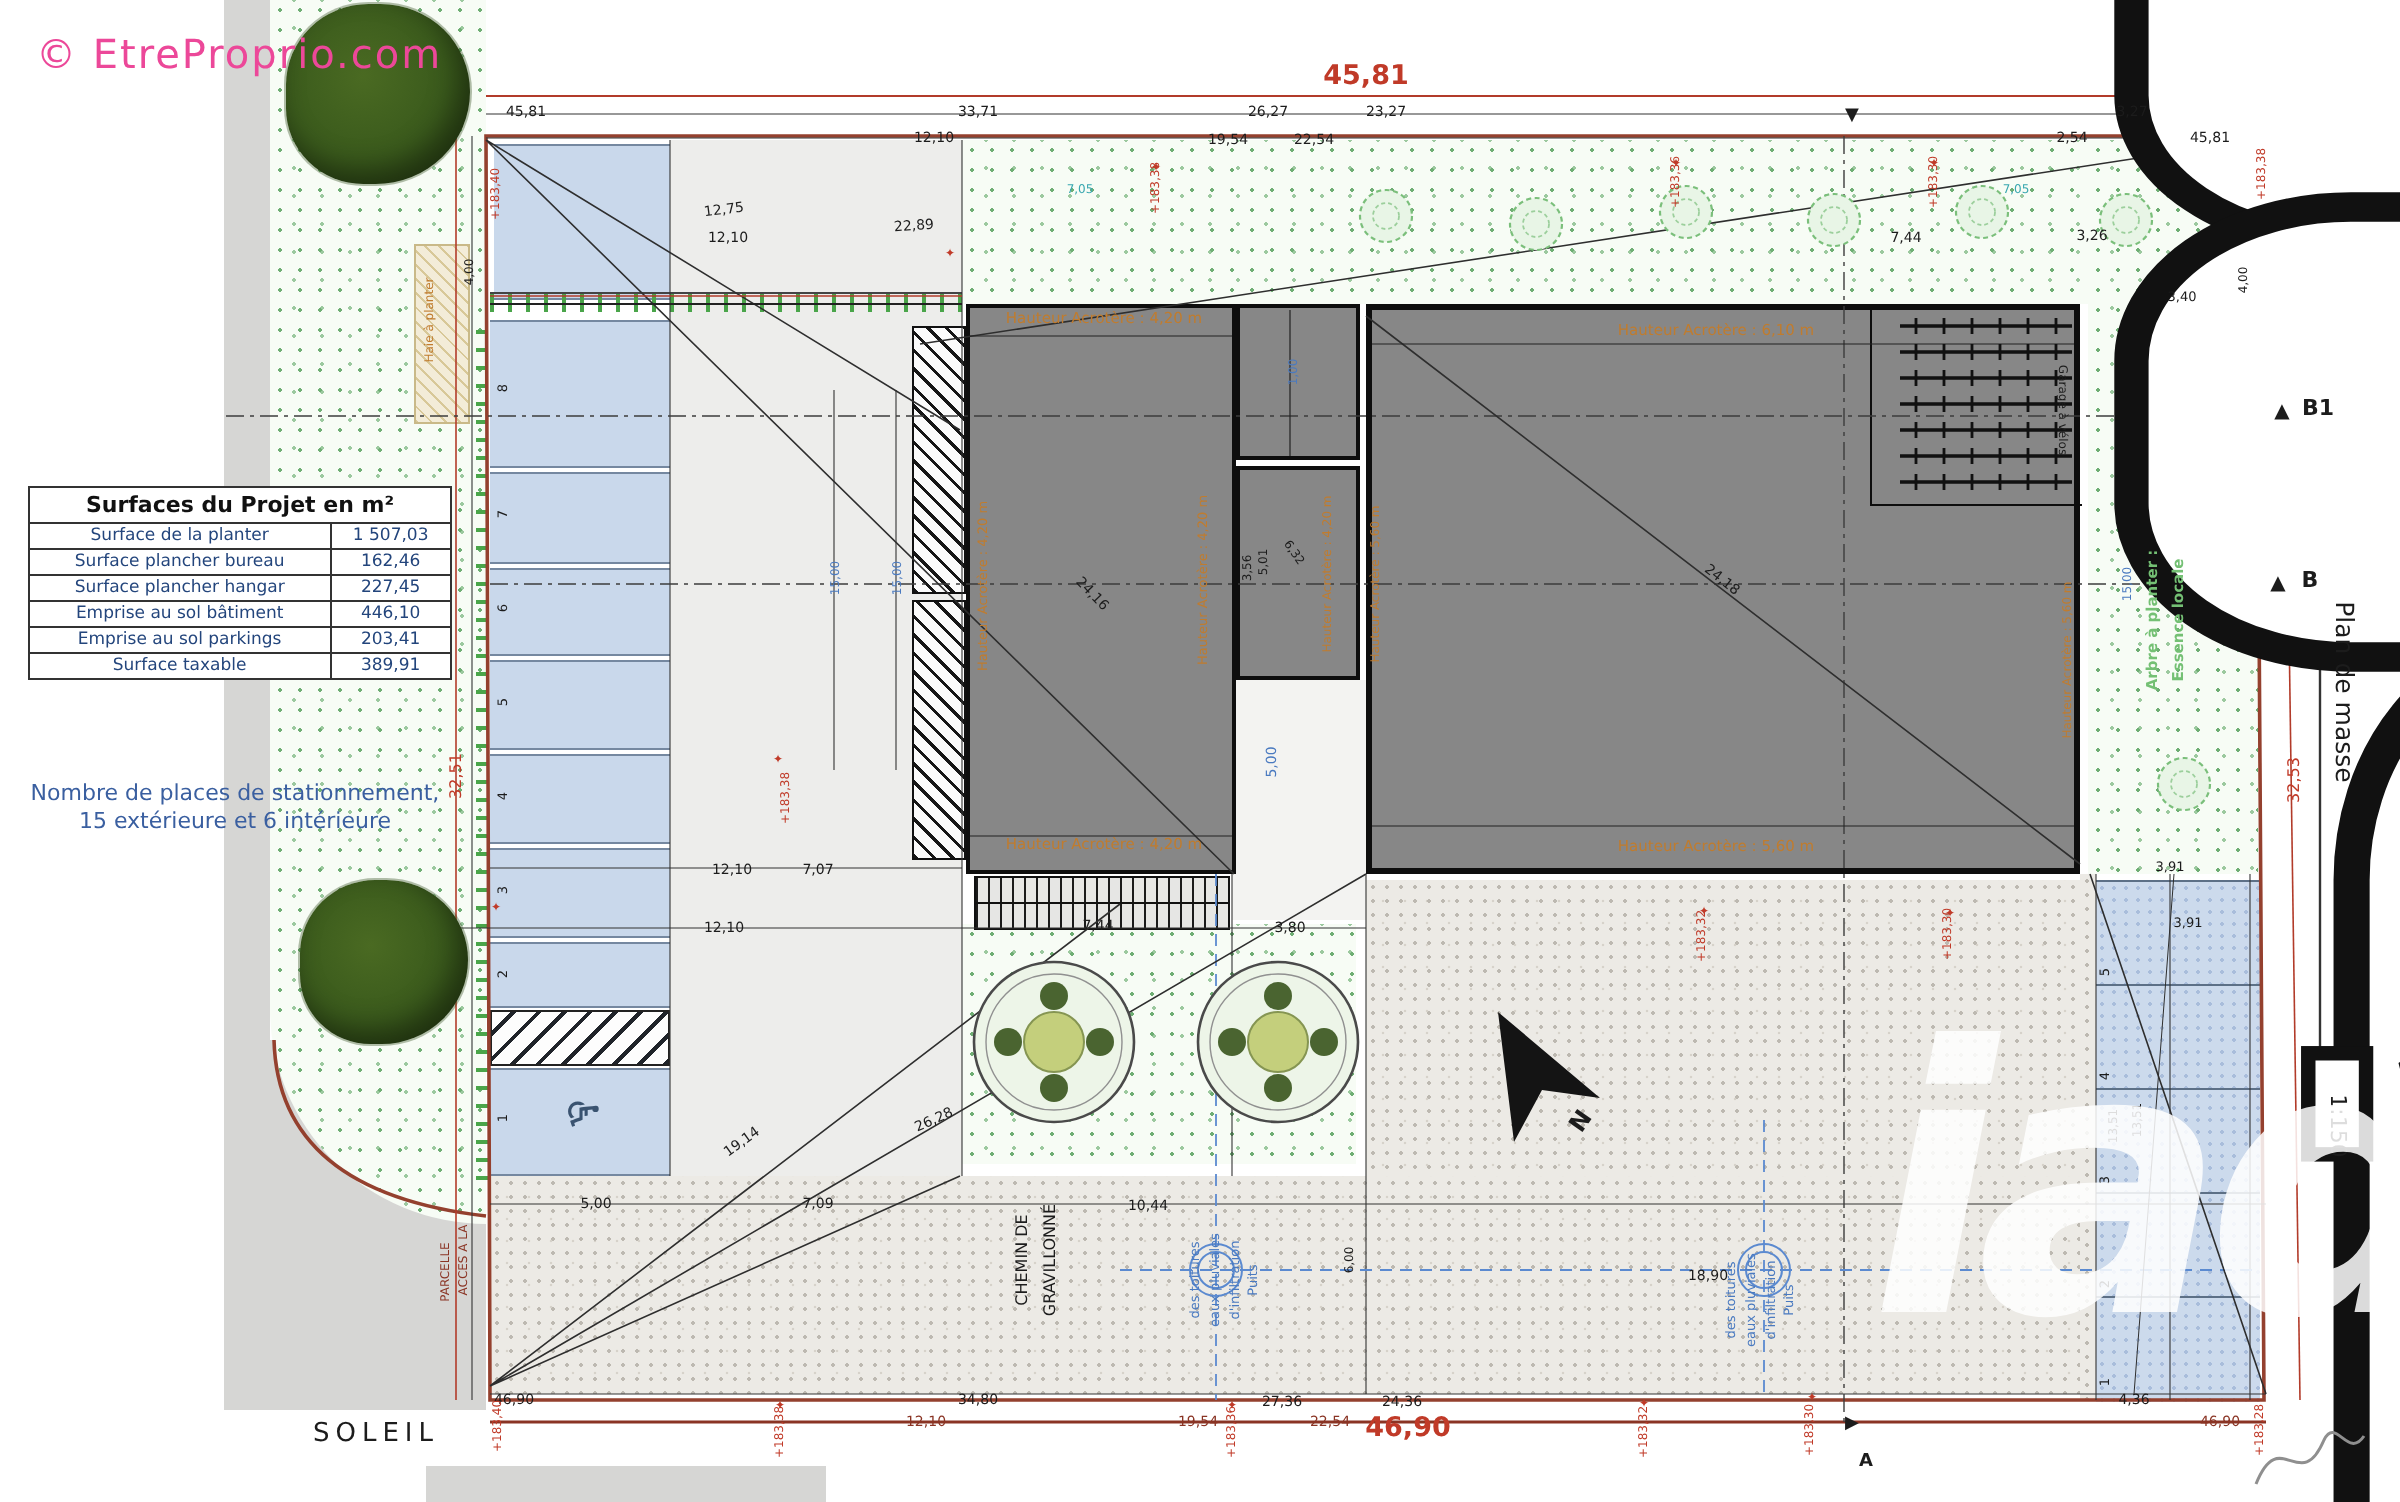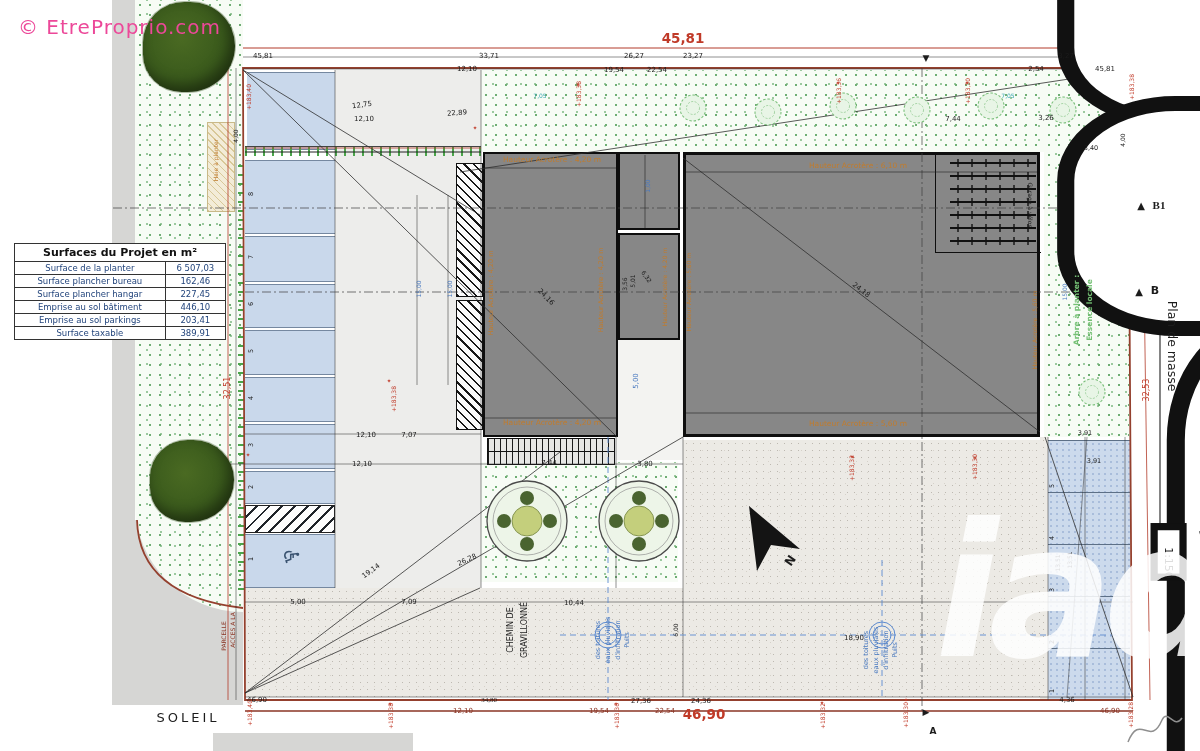--- a/index.html
+++ b/index.html
@@ -231,21 +231,21 @@
 
   <table id="surfTable">
     <thead>
       <tr>
           <th class="tt" colspan="2">Surfaces du Projet en m²</th>
         </tr>
     </thead>
     <tbody>
         <tr>
           <td>Surface de la planter</td>
-          <td>6 507,03</td>
+          <td>1 507,03</td>
         </tr>
         <tr>
           <td>Surface plancher bureau</td>
           <td>162,46</td>
         </tr>
         <tr>
           <td>Surface plancher hangar</td>
           <td>227,45</td>
         </tr>
         <tr>
@@ -256,20 +256,24 @@
           <td>Emprise au sol parkings</td>
           <td>203,41</td>
         </tr>
         <tr>
           <td>Surface taxable</td>
           <td>389,91</td>
         </tr>
       </tbody>
   </table>
 
+  <div id="note">
+    <span>Nombre de places de stationnement,</span><br>
+    <span>15 extérieure et 6 intérieure</span>
+  </div>
 
   <div id="wm1">© EtreProprio.com</div>
   <div id="wm2">iad</div>
 
   <div id="annos">
       <span class="ann" style="left: 683px; top: 39px; font-size: 13.5px; color: rgb(192, 58, 40); font-weight: bold; transform: translate(-50%, -50%) rotate(0deg);">45,81</span>
       <span class="ann" style="left: 263px; top: 56px; font-size: 7px; color: rgb(28, 28, 28); transform: translate(-50%, -50%) rotate(0deg);">45,81</span>
       <span class="ann" style="left: 489px; top: 56px; font-size: 7px; color: rgb(28, 28, 28); transform: translate(-50%, -50%) rotate(0deg);">33,71</span>
       <span class="ann" style="left: 634px; top: 56px; font-size: 7px; color: rgb(28, 28, 28); transform: translate(-50%, -50%) rotate(0deg);">26,27</span>
       <span class="ann" style="left: 693px; top: 56px; font-size: 7px; color: rgb(28, 28, 28); transform: translate(-50%, -50%) rotate(0deg);">23,27</span>
@@ -292,21 +296,21 @@
       <span class="ann" style="left: 953px; top: 119px; font-size: 7px; color: rgb(28, 28, 28); transform: translate(-50%, -50%) rotate(0deg);">7,44</span>
       <span class="ann" style="left: 1046px; top: 118px; font-size: 7px; color: rgb(28, 28, 28); transform: translate(-50%, -50%) rotate(0deg);">3,26</span>
       <span class="ann" style="left: 236px; top: 136px; font-size: 6px; color: rgb(28, 28, 28); transform: translate(-50%, -50%) rotate(-90deg);">4,00</span>
       <span class="ann" style="left: 1123px; top: 140px; font-size: 6px; color: rgb(28, 28, 28); transform: translate(-50%, -50%) rotate(-90deg);">4,00</span>
       <span class="ann" style="left: 1091px; top: 149px; font-size: 6.5px; color: rgb(28, 28, 28); transform: translate(-50%, -50%) rotate(0deg);">3,40</span>
       <span class="ann" style="left: 216px; top: 160px; font-size: 6px; color: rgb(192, 124, 46); transform: translate(-50%, -50%) rotate(-90deg);">Haie à planter</span>
       <span class="ann" style="left: 228px; top: 388px; font-size: 8px; color: rgb(192, 58, 40); transform: translate(-50%, -50%) rotate(-90deg);">32,51</span>
       <span class="ann" style="left: 1147px; top: 390px; font-size: 8px; color: rgb(192, 58, 40); transform: translate(-50%, -50%) rotate(-90deg);">32,53</span>
       <span class="ann" style="left: 1172px; top: 346px; font-size: 12.5px; color: rgb(28, 28, 28); transform: translate(-50%, -50%) rotate(90deg);">Plan de masse</span>
       <span class="ann" style="left: 1168px; top: 563px; font-size: 11px; color: rgb(28, 28, 28); transform: translate(-50%, -50%) rotate(90deg);">1:150</span>
-      <span class="ann" style="left: 1159px; top: 205px; font-size: 11px; color: rgb(28, 28, 28); font-weight: bold; transform: translate(-50%, -50%) rotate(0deg); font-family: Liberation Serif, serif;">B1</span>
+      <span class="ann" style="left: 1159px; top: 205px; font-size: 11px; color: rgb(28, 28, 28); font-weight: bold; transform: translate(-50%, -50%) rotate(0deg);">B1</span>
       <span class="ann" style="left: 1155px; top: 291px; font-size: 11px; color: rgb(28, 28, 28); font-weight: bold; transform: translate(-50%, -50%) rotate(0deg);">B</span>
       <span class="ann" style="left: 1141px; top: 206px; font-size: 10px; color: rgb(28, 28, 28); transform: translate(-50%, -50%) rotate(0deg);">▲</span>
       <span class="ann" style="left: 1139px; top: 292px; font-size: 10px; color: rgb(28, 28, 28); transform: translate(-50%, -50%) rotate(0deg);">▲</span>
       <span class="ann" style="left: 1077px; top: 310px; font-size: 7.5px; color: rgb(116, 192, 116); font-weight: bold; transform: translate(-50%, -50%) rotate(-90deg);">Arbre à planter :</span>
       <span class="ann" style="left: 1090px; top: 310px; font-size: 7.5px; color: rgb(116, 192, 116); font-weight: bold; transform: translate(-50%, -50%) rotate(-90deg);">Essence locale</span>
       <span class="ann" style="left: 1065px; top: 292px; font-size: 6px; color: rgb(74, 122, 192); transform: translate(-50%, -50%) rotate(-90deg);">15,00</span>
       <span class="ann" style="left: 552px; top: 160px; font-size: 7.5px; color: rgb(192, 124, 46); transform: translate(-50%, -50%) rotate(0deg);">Hauteur Acrotère : 4,20 m</span>
       <span class="ann" style="left: 552px; top: 423px; font-size: 7.5px; color: rgb(192, 124, 46); transform: translate(-50%, -50%) rotate(0deg);">Hauteur Acrotère : 4,20 m</span>
       <span class="ann" style="left: 492px; top: 293px; font-size: 6.5px; color: rgb(192, 124, 46); transform: translate(-50%, -50%) rotate(-90deg);">Hauteur Acrotère : 4,20 m</span>
       <span class="ann" style="left: 602px; top: 290px; font-size: 6.5px; color: rgb(192, 124, 46); transform: translate(-50%, -50%) rotate(-90deg);">Hauteur Acrotère : 4,20 m</span>
@@ -345,21 +349,21 @@
 d'infiltration
 Puits</span>
       <span class="ann" style="left: 881px; top: 650px; font-size: 6.5px; color: rgb(74, 122, 192); line-height: 1.5; transform: translate(-50%, -50%) rotate(-90deg);">des toitures
 eaux pluviales
 d'infiltration
 Puits</span>
       <span class="ann" style="left: 852px; top: 468px; font-size: 6px; color: rgb(192, 58, 40); transform: translate(-50%, -50%) rotate(-90deg);">+183,32</span>
       <span class="ann" style="left: 975px; top: 467px; font-size: 6px; color: rgb(192, 58, 40); transform: translate(-50%, -50%) rotate(-90deg);">+183,30</span>
       <span class="ann" style="left: 791px; top: 561px; font-size: 12px; color: rgb(28, 28, 28); font-weight: bold; transform: translate(-50%, -50%) rotate(-55deg);">N</span>
       <span class="ann" style="left: 257px; top: 700px; font-size: 7px; color: rgb(28, 28, 28); transform: translate(-50%, -50%) rotate(0deg);">46,90</span>
-      <span class="ann" style="left: 489px; top: 700px; font-size: 7px; color: rgb(28, 28, 28); transform: translate(-50%, -50%) rotate(0deg); font-family: Liberation Serif, serif;">34,80</span>
+      <span class="ann" style="left: 489px; top: 700px; font-size: 7px; color: rgb(28, 28, 28); transform: translate(-50%, -50%) rotate(0deg);">34,80</span>
       <span class="ann" style="left: 641px; top: 701px; font-size: 7px; color: rgb(28, 28, 28); transform: translate(-50%, -50%) rotate(0deg);">27,36</span>
       <span class="ann" style="left: 701px; top: 701px; font-size: 7px; color: rgb(28, 28, 28); transform: translate(-50%, -50%) rotate(0deg); text-align: right;">24,36</span>
       <span class="ann" style="left: 1067px; top: 700px; font-size: 7px; color: rgb(28, 28, 28); transform: translate(-50%, -50%) rotate(0deg);">4,36</span>
       <span class="ann" style="left: 463px; top: 711px; font-size: 7px; color: rgb(138, 52, 36); transform: translate(-50%, -50%) rotate(0deg);">12,10</span>
       <span class="ann" style="left: 599px; top: 711px; font-size: 7px; color: rgb(138, 52, 36); transform: translate(-50%, -50%) rotate(0deg);">19,54</span>
       <span class="ann" style="left: 665px; top: 711px; font-size: 7px; color: rgb(138, 52, 36); transform: translate(-50%, -50%) rotate(0deg);">22,54</span>
       <span class="ann" style="left: 704px; top: 715px; font-size: 13.5px; color: rgb(192, 58, 40); font-weight: bold; transform: translate(-50%, -50%) rotate(0deg);">46,90</span>
       <span class="ann" style="left: 1110px; top: 711px; font-size: 7px; color: rgb(138, 52, 36); transform: translate(-50%, -50%) rotate(0deg);">46,90</span>
       <span class="ann" style="left: 391px; top: 716px; font-size: 6px; color: rgb(192, 58, 40); transform: translate(-50%, -50%) rotate(-90deg);">+183,38</span>
       <span class="ann" style="left: 617px; top: 716px; font-size: 6px; color: rgb(192, 58, 40); transform: translate(-50%, -50%) rotate(-90deg);">+183,36</span>

